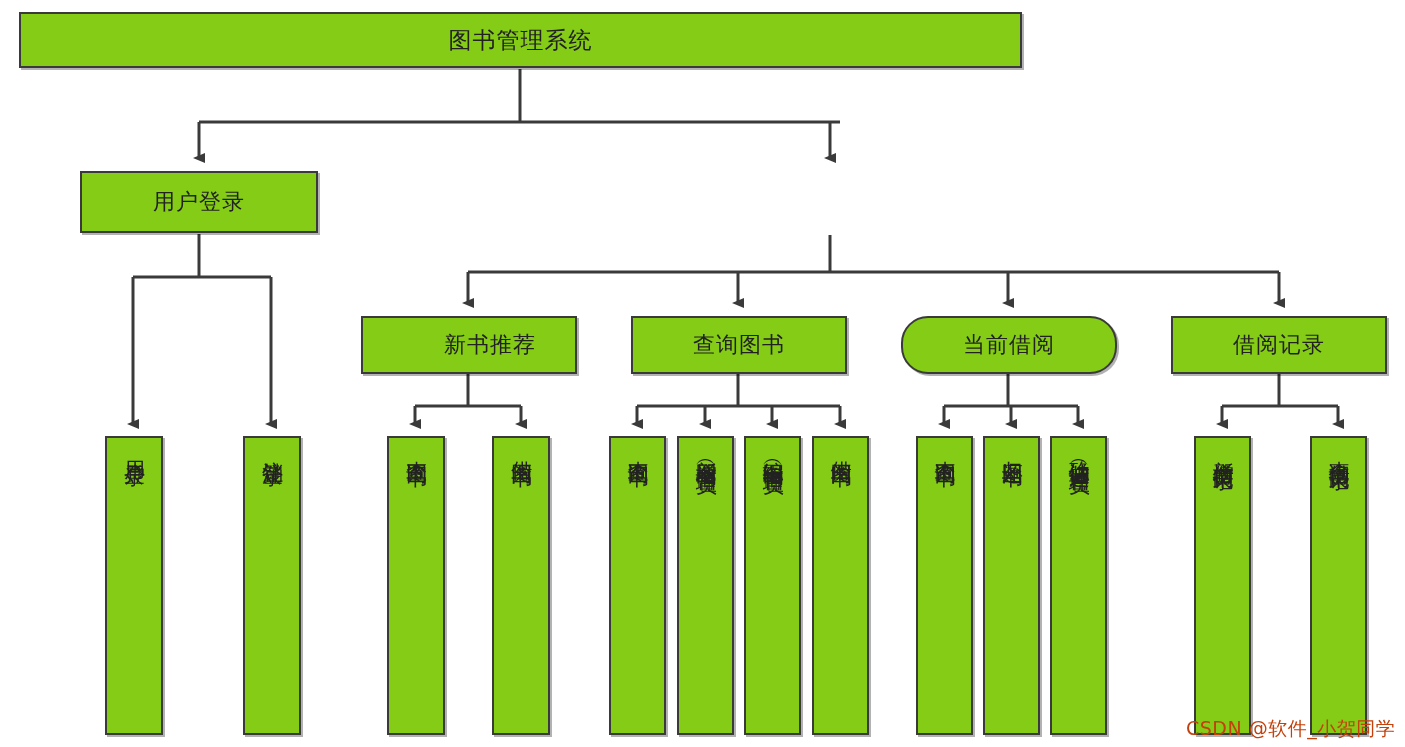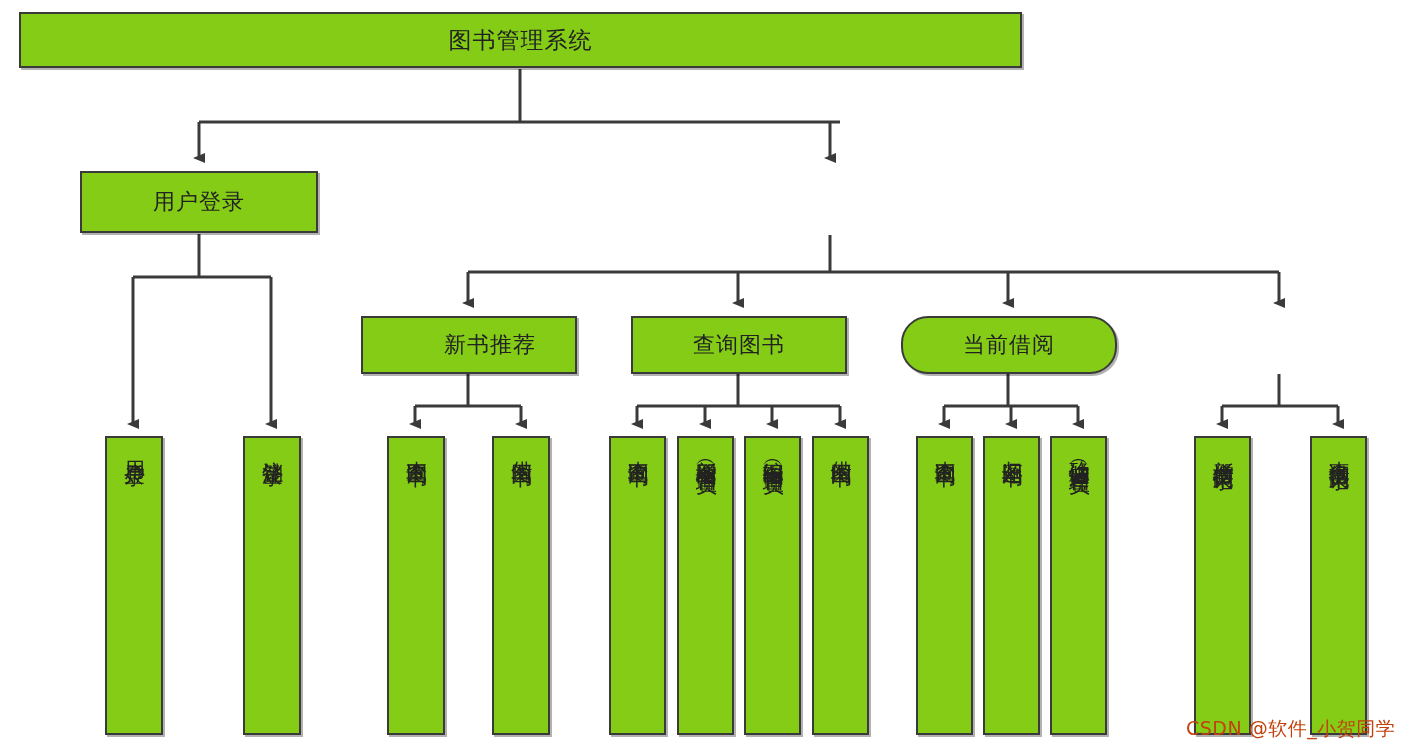--- a/index.html
+++ b/index.html
@@ -140,20 +140,23 @@
   </div>
 
   <div class="node horiz" style="left:631px; top:316px; width:216px; height:58px;">
     <span class="lbl">查询图书</span>
   </div>
 
   <div class="node horiz" style="left:901px; top:316px; width:216px; height:58px;border-radius:27px;">
     <span class="lbl">当前借阅</span>
   </div>
 
+  <div class="node horiz" style="left:1171px; top:316px; width:216px; height:58px;">
+    <span class="lbl">借阅记录</span>
+  </div>
 
   <div class="node vert" style="left:105px; top:436px; width:58px; height:299px;">
     <span class="lbl">用户登录</span>
   </div>
 
   <div class="node vert" style="left:243px; top:436px; width:58px; height:299px;">
     <span class="lbl">注销登录</span>
   </div>
 
   <div class="node vert" style="left:387px; top:436px; width:58px; height:299px;">

